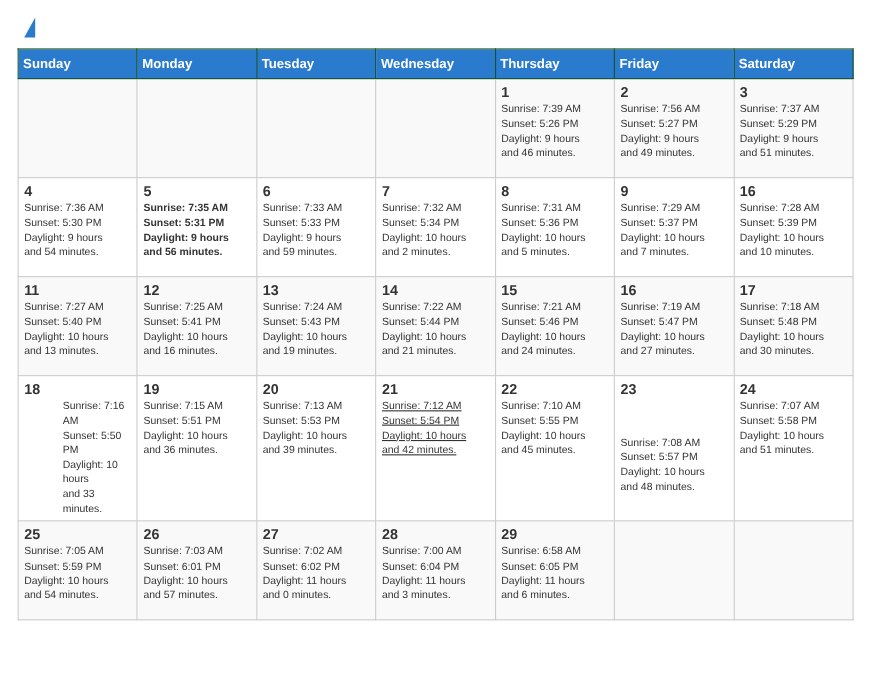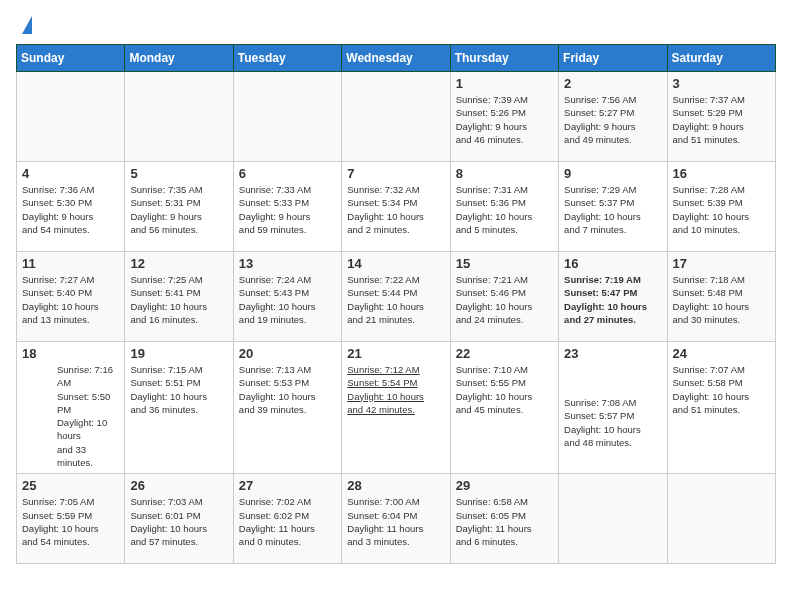--- a/index.html
+++ b/index.html
@@ -120,21 +120,21 @@
       <tr>
         <td>
           <div class="day-num">4</div>
           <div class="day-info" style="white-space: pre-line;">Sunrise: 7:36 AM
 Sunset: 5:30 PM
 Daylight: 9 hours
 and 54 minutes.</div>
         </td>
         <td>
           <div class="day-num">5</div>
-          <div class="day-info" style="white-space: pre-line;">Sunrise: 7:35 AM
+          <div class="day-info" style="white-space: pre-line; font-weight: bold;">Sunrise: 7:35 AM
 Sunset: 5:31 PM
 Daylight: 9 hours
 and 56 minutes.</div>
         </td>
         <td>
           <div class="day-num">6</div>
           <div class="day-info" style="white-space: pre-line;">Sunrise: 7:33 AM
 Sunset: 5:33 PM
 Daylight: 9 hours
 and 59 minutes.</div>
@@ -199,21 +199,21 @@
         </td>
         <td>
           <div class="day-num">15</div>
           <div class="day-info" style="white-space: pre-line;">Sunrise: 7:21 AM
 Sunset: 5:46 PM
 Daylight: 10 hours
 and 24 minutes.</div>
         </td>
         <td>
           <div class="day-num">16</div>
-          <div class="day-info" style="white-space: pre-line; font-weight: bold;">Sunrise: 7:19 AM
+          <div class="day-info" style="white-space: pre-line;">Sunrise: 7:19 AM
 Sunset: 5:47 PM
 Daylight: 10 hours
 and 27 minutes.</div>
         </td>
         <td>
           <div class="day-num">17</div>
           <div class="day-info" style="white-space: pre-line;">Sunrise: 7:18 AM
 Sunset: 5:48 PM
 Daylight: 10 hours
 and 30 minutes.</div>

